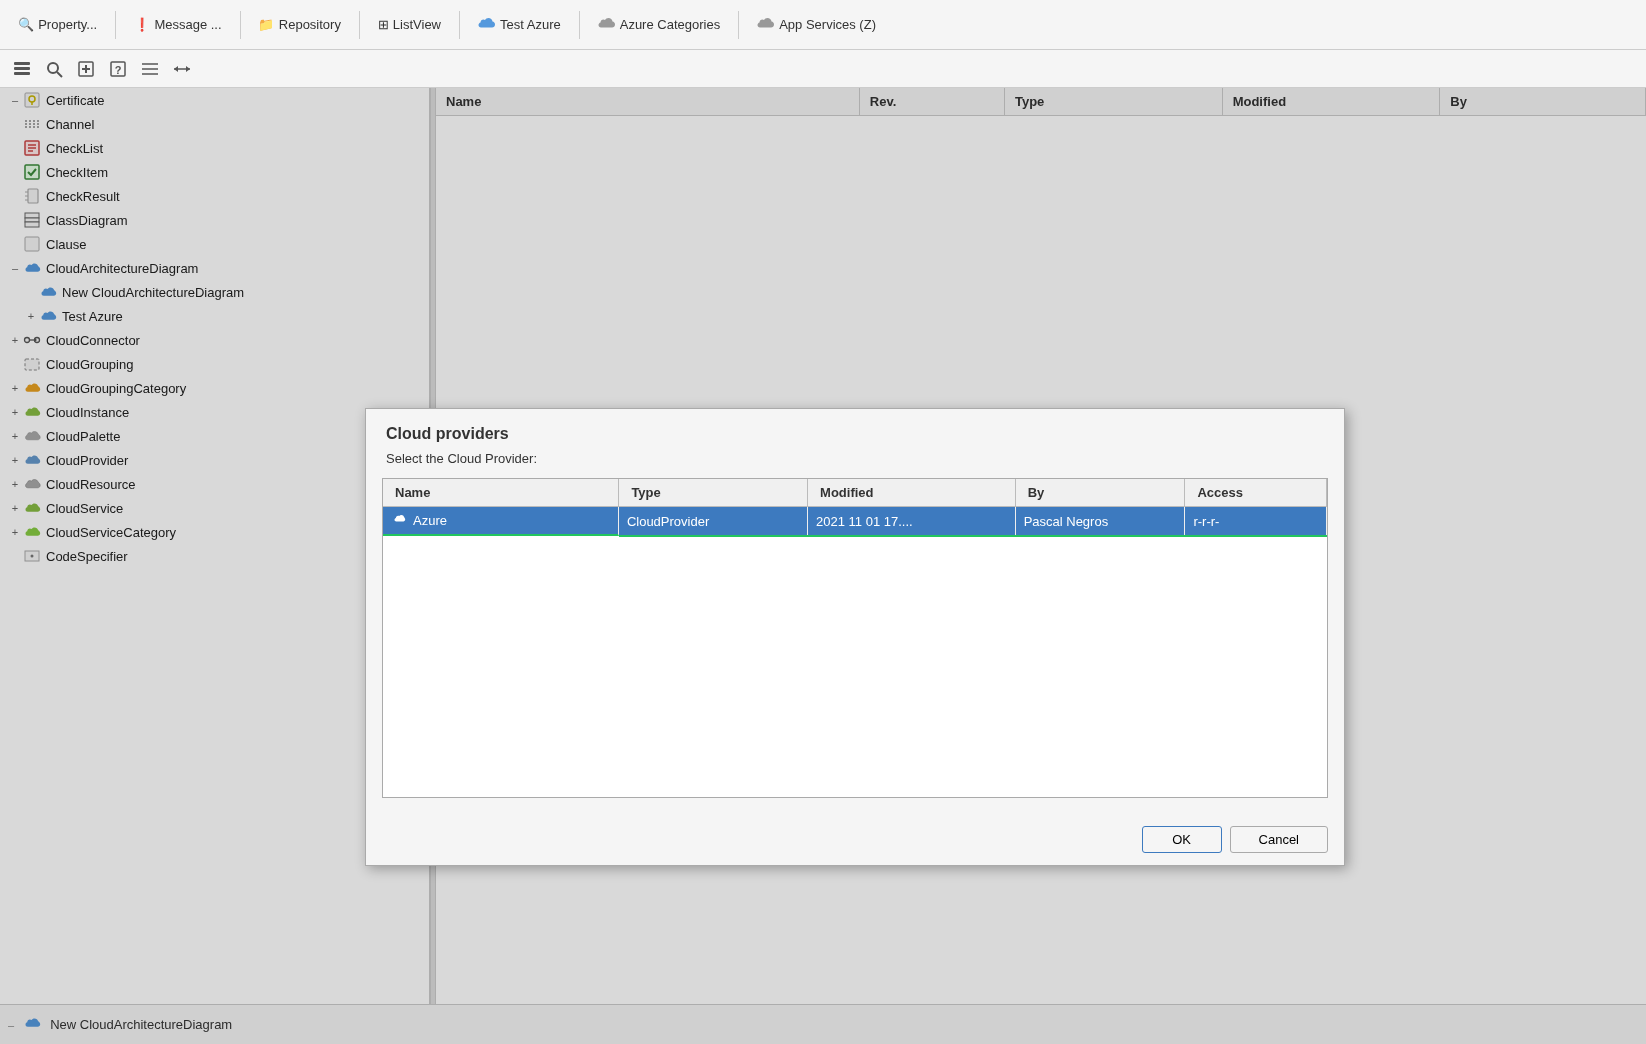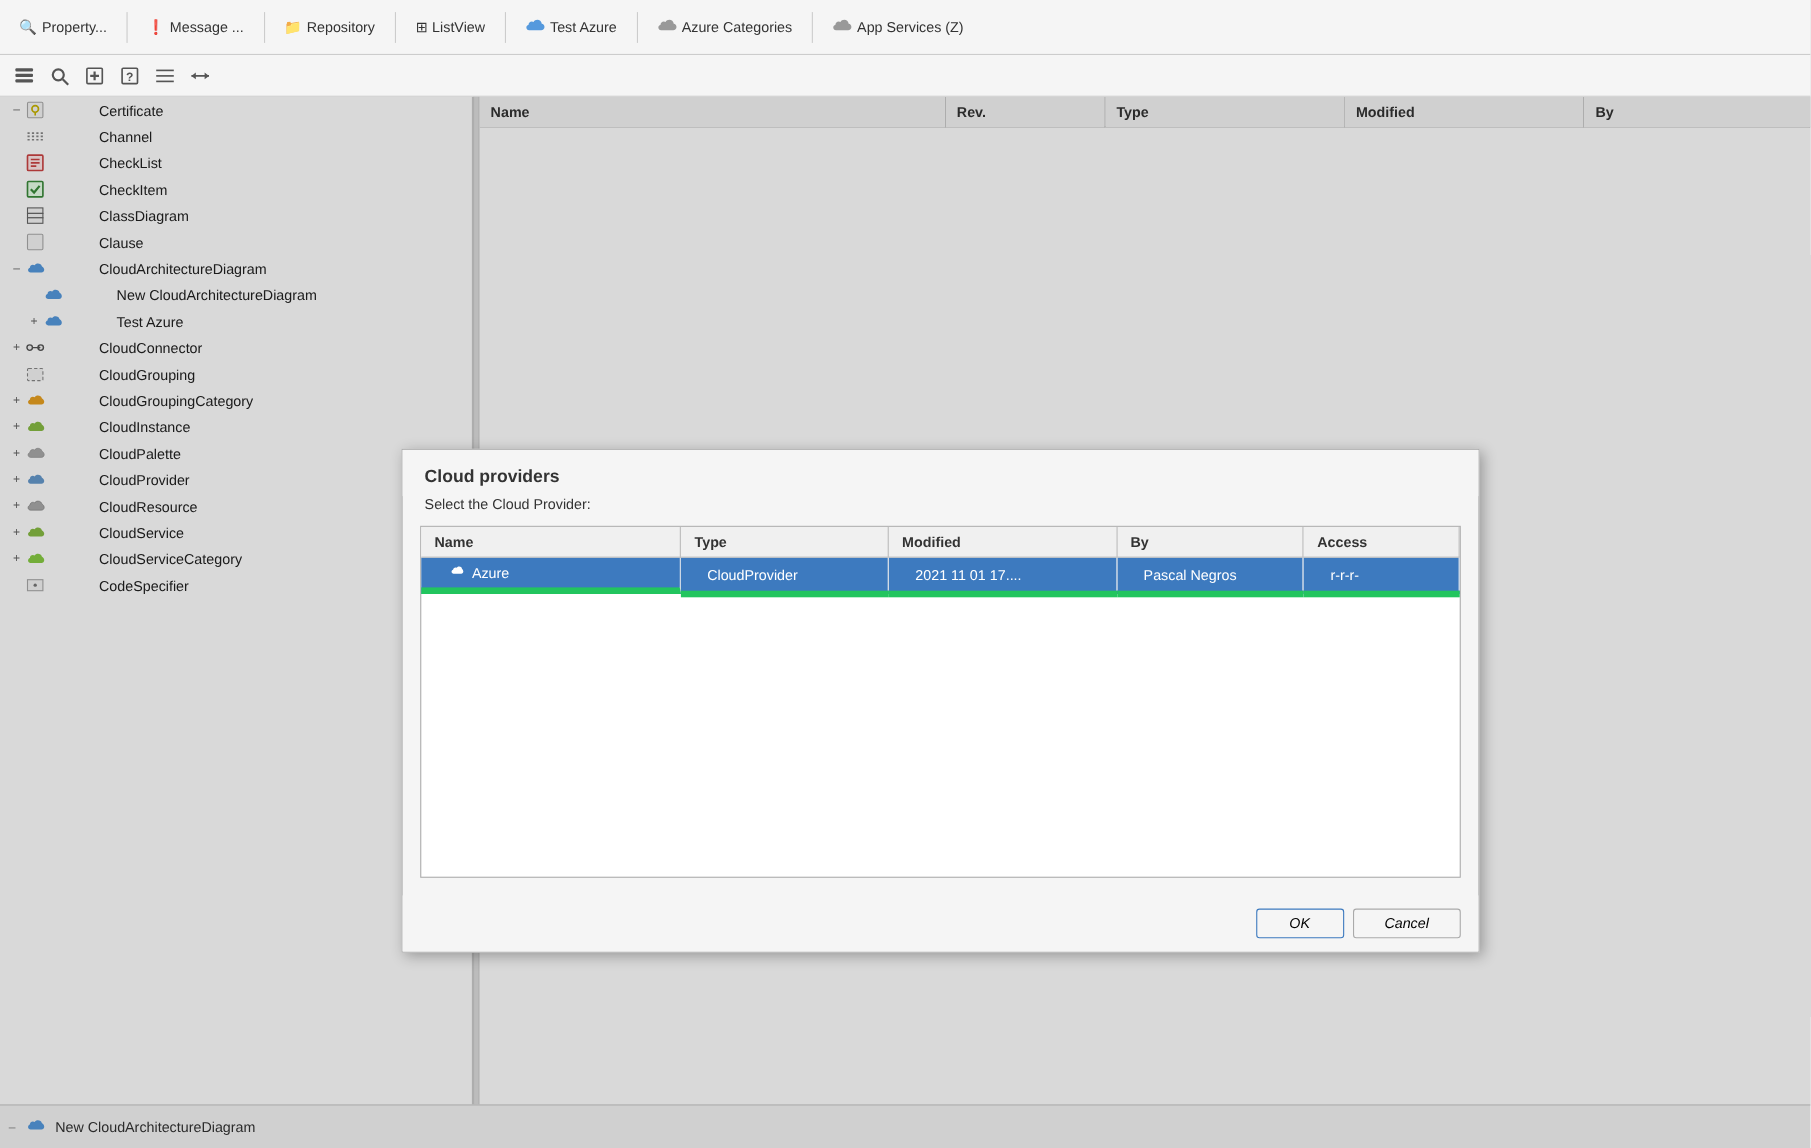--- a/index.html
+++ b/index.html
@@ -38,21 +38,21 @@
       overflow-y: auto; overflow-x: hidden; position: relative;
     }
 
     .tree-item {
       display: flex; align-items: center; padding: 2px 0; padding-left: 8px;
       cursor: pointer; white-space: nowrap; font-size: 13px; color: #222;
     }
     .tree-item.selected { background: #cce0ff; }
     .tree-item .expand-icon { width: 14px; text-align: center; font-size: 11px; color: #666; flex-shrink: 0; }
     .tree-item .item-icon { width: 20px; height: 20px; margin-right: 4px; flex-shrink: 0; display: flex; align-items: center; justify-content: center; }
-    .tree-item .item-label { font-size: 13px; margin-left: 44px; }
+    .tree-item .item-label { font-size: 13px; }
 
     
     .indent-0 { padding-left: 8px; }
     .indent-1 { padding-left: 24px; }
 
     
     .v-divider { width: 4px; background: #ddd; cursor: col-resize; flex-shrink: 0; }
 
     
     .content-panel {
@@ -100,30 +100,30 @@
     }
     .modal-table-container {
       border: 1px solid #aaa; background: #fff; min-height: 320px;
     }
     .modal-table { width: 100%; border-collapse: collapse; }
     .modal-table th {
       background: #f0f0f0; border-bottom: 1px solid #bbb; border-right: 1px solid #bbb;
       padding: 6px 12px; text-align: left; font-weight: 600; font-size: 13px; color: #333;
     }
     .modal-table td {
-      padding: 6px 24px; font-size: 13px; border-bottom: 6px solid #22c55e; border-right: 1px solid #eee;
+      padding: 6px 8px; font-size: 13px; border-bottom: 2px solid #22c55e; border-right: 1px solid #eee;
     }
     .modal-table tr.selected-row td { background: #3d7abf; color: #fff; }
     .modal-footer {
       padding: 12px 16px; display: flex; justify-content: flex-end; gap: 8px;
       background: #f5f5f5;
     }
     .modal-btn {
       padding: 5px 28px; font-size: 13px; cursor: pointer; border: 1px solid #aaa;
-      background: #f5f5f5; border-radius: 3px; min-width: 80px; font-style: italic;
+      background: #f5f5f5; border-radius: 3px; min-width: 80px;
     }
     .modal-btn.primary { background: #f5f5f5; border-color: #3d7abf; }
 
     
     ::-webkit-scrollbar { width: 8px; height: 8px; }
     ::-webkit-scrollbar-track { background: #f0f0f0; }
     ::-webkit-scrollbar-thumb { background: #bbb; border-radius: 3px; }
 
     
     .svg-cloud-blue { fill: #5599dd; }
@@ -270,20 +270,32 @@
       <span class="expand-icon"> </span>
       <span class="item-icon">
         <svg width="18" height="18" viewBox="0 0 18 18">
             <rect x="2" y="2" width="14" height="14" rx="1" fill="#e8ffe8" stroke="#3a8a3a" stroke-width="1.5"></rect>
             <polyline points="5,9 8,12 13,6" stroke="#3a8a3a" stroke-width="2" fill="none"></polyline>
           </svg>
       </span>
       <span class="item-label">CheckItem</span>
     </div>
 
+    <div class="tree-item indent-0">
+      <span class="expand-icon"> </span>
+      <span class="item-icon">
+        <svg width="18" height="18" viewBox="0 0 18 18">
+            <rect x="5" y="2" width="10" height="14" rx="1" fill="#f5f5f5" stroke="#aaa" stroke-width="1.2"></rect>
+            <line x1="2" y1="5" x2="5" y2="5" stroke="#aaa" stroke-width="1"></line>
+            <line x1="2" y1="9" x2="5" y2="9" stroke="#aaa" stroke-width="1"></line>
+            <line x1="2" y1="13" x2="5" y2="13" stroke="#aaa" stroke-width="1"></line>
+          </svg>
+      </span>
+      <span class="item-label">CheckResult</span>
+    </div>
 
 
     <div class="tree-item indent-0">
       <span class="expand-icon"> </span>
       <span class="item-icon">
         <svg width="18" height="18" viewBox="0 0 18 18">
             <rect x="2" y="2" width="14" height="5" fill="#f5f5f5" stroke="#666" stroke-width="1"></rect>
             <rect x="2" y="7" width="14" height="4" fill="#f5f5f5" stroke="#666" stroke-width="1"></rect>
             <rect x="2" y="11" width="14" height="5" fill="#f5f5f5" stroke="#666" stroke-width="1"></rect>
           </svg>

